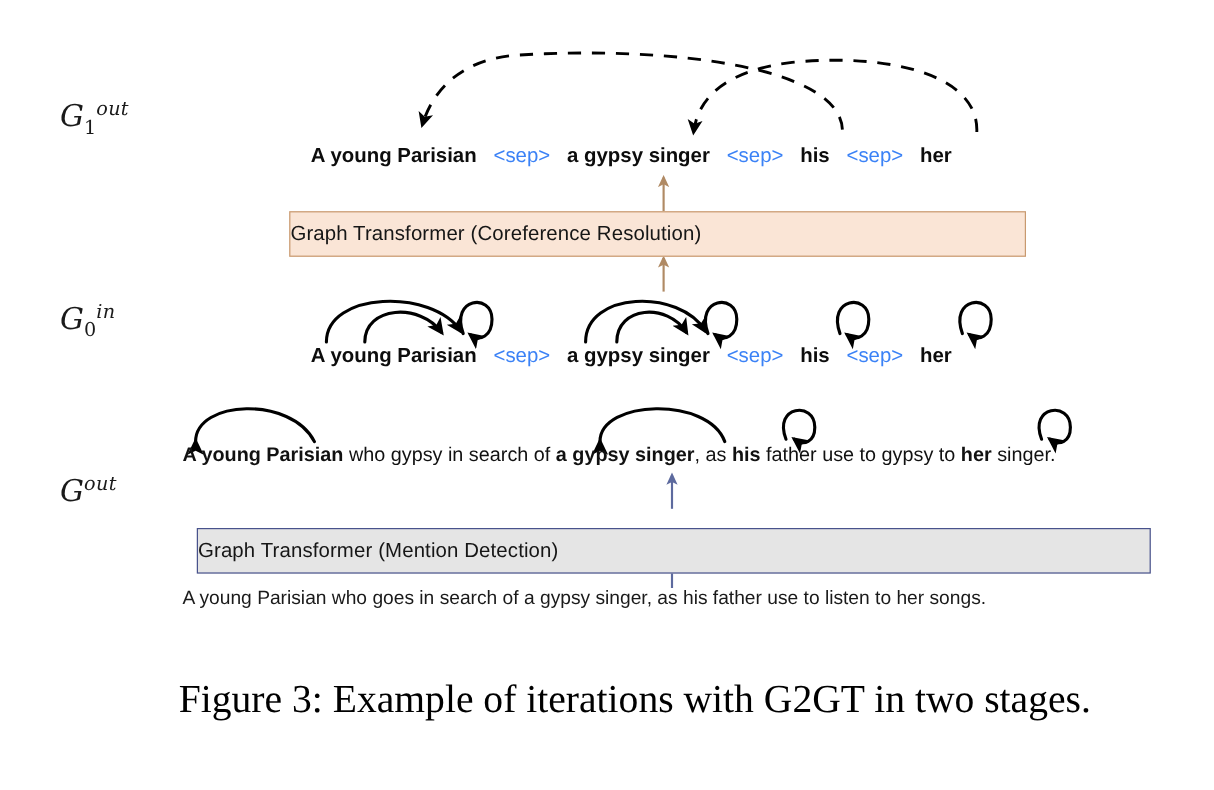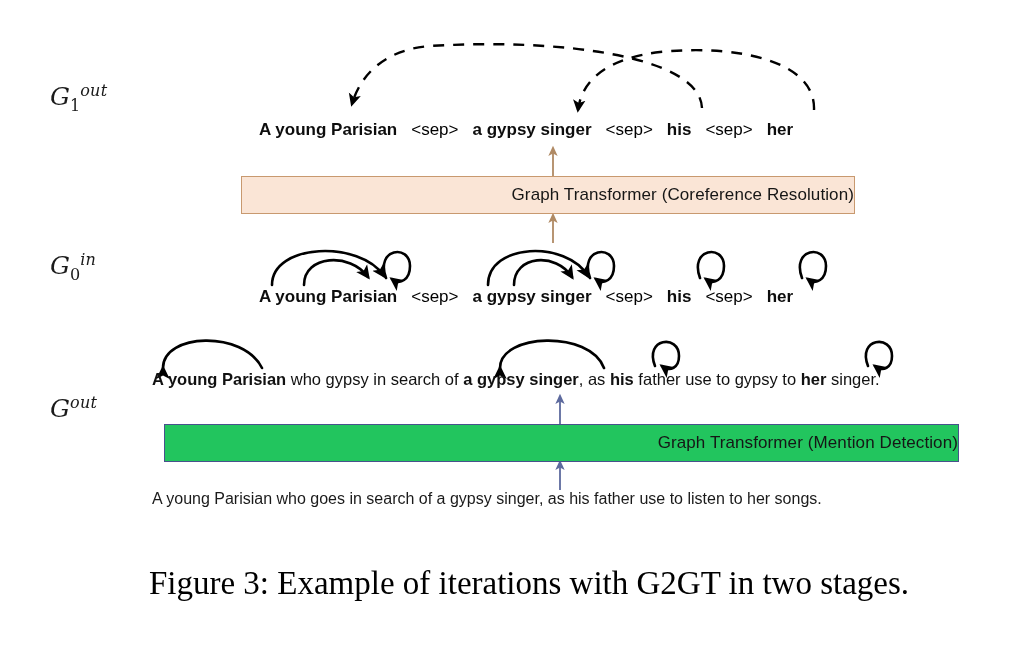--- a/index.html
+++ b/index.html
@@ -63,21 +63,21 @@
   }
   .token {
     display: inline-block;
   }
   .tok-mention {
     font-weight: bold;
     color: #0d0d0d;
   }
   .tok-sep {
     font-weight: normal;
-    color: #000000;
+    color: #3b82f6;
   }
 
   
   .sentence-row {
     position: absolute;
     white-space: nowrap;
     font-size: 16.5px;
     line-height: 1;
     color: #111111;
   }
@@ -91,32 +91,33 @@
     color: #1a1a1a;
     line-height: 1;
   }
 
   
   .module-box {
     position: absolute;
     box-sizing: border-box;
     display: flex;
     align-items: center;
-    justify-content: flex-end;
+    justify-content: flex-start;
     font-size: 17px;
     color: #161616;
     letter-spacing: 0.1px;
   }
   #box-coref {
     border: 1px solid #c8996f;
     background: #fae5d6;
   }
   #box-mention {
     border: 1px solid #48528c;
-    background: #22c55e;
+    background: #e5e5e5;
+    margin-top: 16px;
   }
 
   
   #caption {
     position: absolute;
     left: 0;
     right: 0;
     text-align: center;
     font-family: "Liberation Serif", "DejaVu Serif", serif;
     font-size: 33px;

